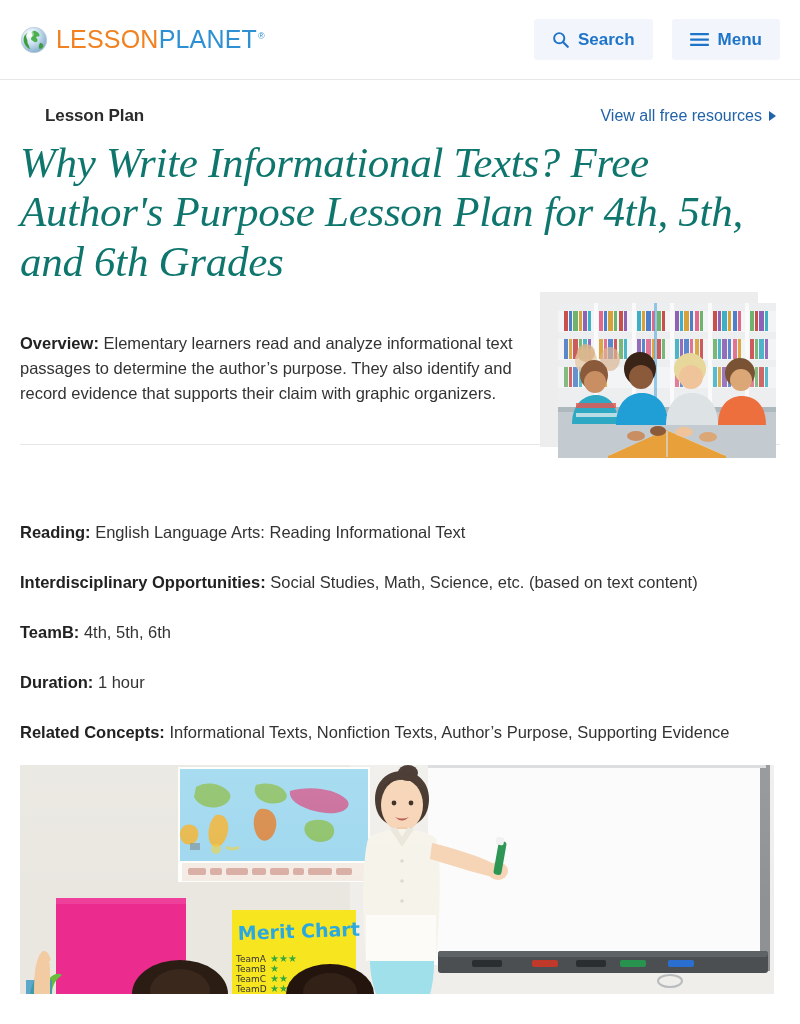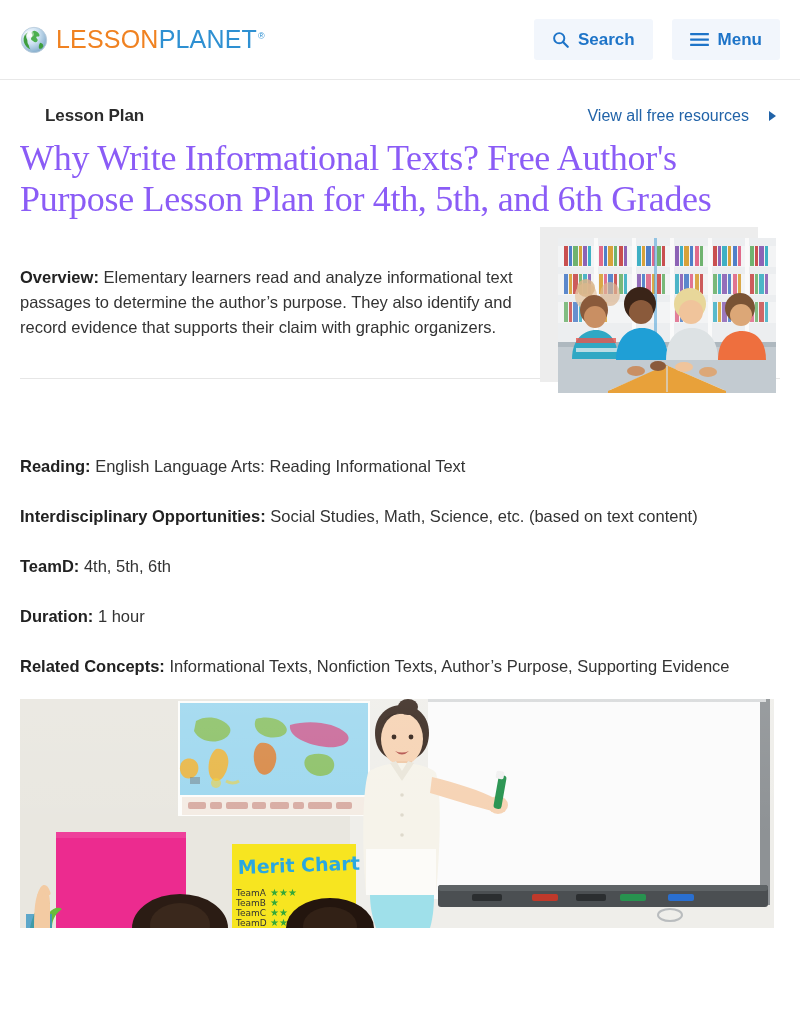--- a/index.html
+++ b/index.html
@@ -76,40 +76,41 @@
     color: #2b2b2b;
     letter-spacing: -0.1px;
   }
   .crumb-link {
     margin-left: auto;
     font-size: 16px;
     color: #2163A8;
     text-decoration: none;
     display: flex;
     align-items: center;
-    gap: 20px;
+    gap: 7px;
     cursor: pointer;
   }
   .tri {
     width: 0; height: 0;
     border-top: 5px solid transparent;
     border-bottom: 5px solid transparent;
     border-left: 7px solid #2163A8;
   }
 
   
   .page-title {
     margin: 12px 20px 0 20px;
     font-family: "Liberation Serif", "DejaVu Serif", serif;
-    font-size: 36px;
+    font-size: 43px;
     line-height: 1.15;
     font-weight: 400;
-    color: #8b5cf6;
+    color: #0f766e;
     letter-spacing: -0.3px;
     max-width: 730px;
+    font-style: italic;
   }
 
   
   .overview-section {
     position: relative;
     padding: 28px 20px 0 20px;
     min-height: 185px;
   }
   .overview-text {
     width: 500px;
@@ -384,21 +385,21 @@
       </svg>
     </div>
   </div>
 
   <div class="divider"></div>
 </div>
 
 <div class="meta-section">
   <p class="meta-row"><b>Reading:</b> <span>English Language Arts: Reading Informational Text</span></p>
   <p class="meta-row"><b>Interdisciplinary Opportunities:</b> <span>Social Studies, Math, Science, etc. (based on text content)</span></p>
-  <p class="meta-row"><b>TeamD:</b> <span>4th, 5th, 6th</span></p>
+  <p class="meta-row"><b>TeamB:</b> <span>4th, 5th, 6th</span></p>
   <p class="meta-row"><b>Duration:</b> <span>1 hour</span></p>
   <p class="meta-row"><b>Related Concepts:</b> <span>Informational Texts, Nonfiction Texts, Author’s Purpose, Supporting Evidence</span></p>
 </div>
 
 <div class="bottom-photo">
   <svg width="754" height="229" viewBox="0 0 754 229">
 
     <rect width="754" height="229" fill="#efeeea"></rect>
     <rect x="0" y="0" width="330" height="229" fill="#e9e7e0"></rect>
 

